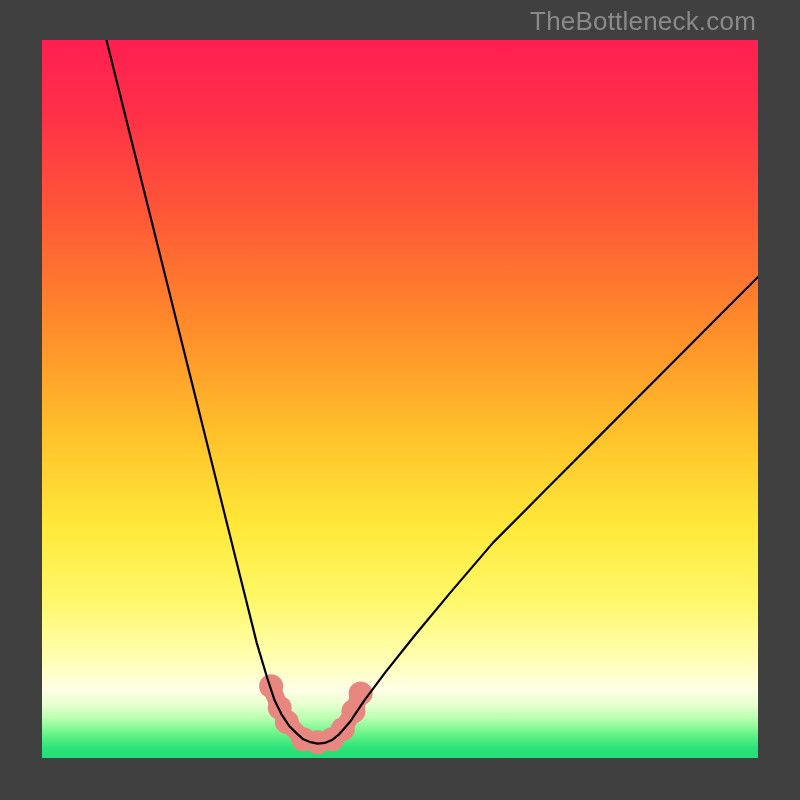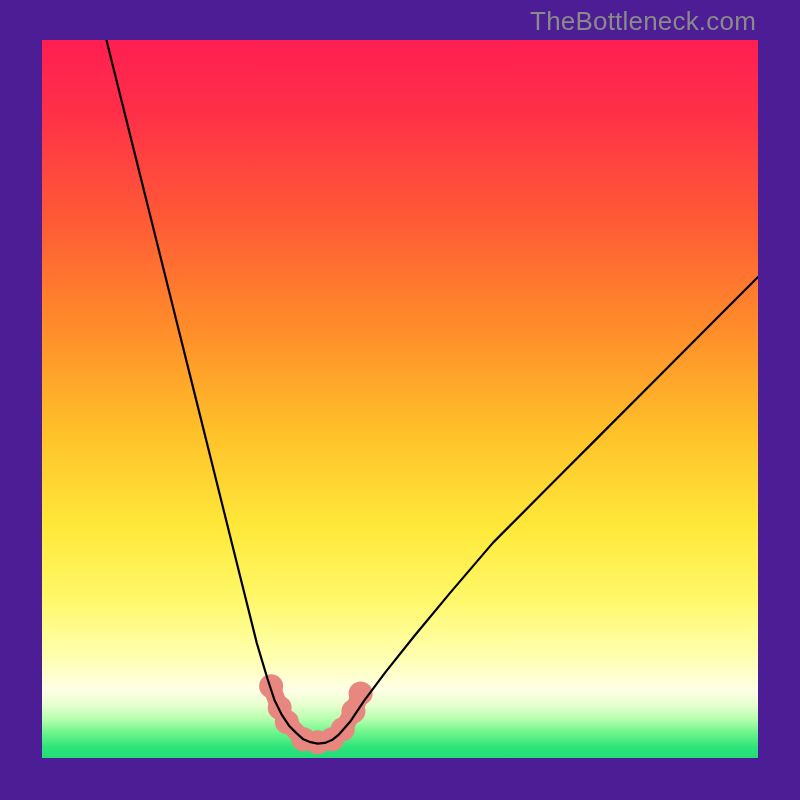--- a/index.html
+++ b/index.html
@@ -9,21 +9,21 @@
     height: 800px;
     background: #000;
     overflow: hidden;
   }
   .frame {
     position: absolute;
     left: 0;
     top: 0;
     width: 800px;
     height: 800px;
-    background: #4c1d95;
+    background: #404040;
   }
   .plot-area {
     position: absolute;
     left: 42px;
     top: 40px;
     width: 716px;
     height: 718px;
     overflow: hidden;
   }
   .gradient {

